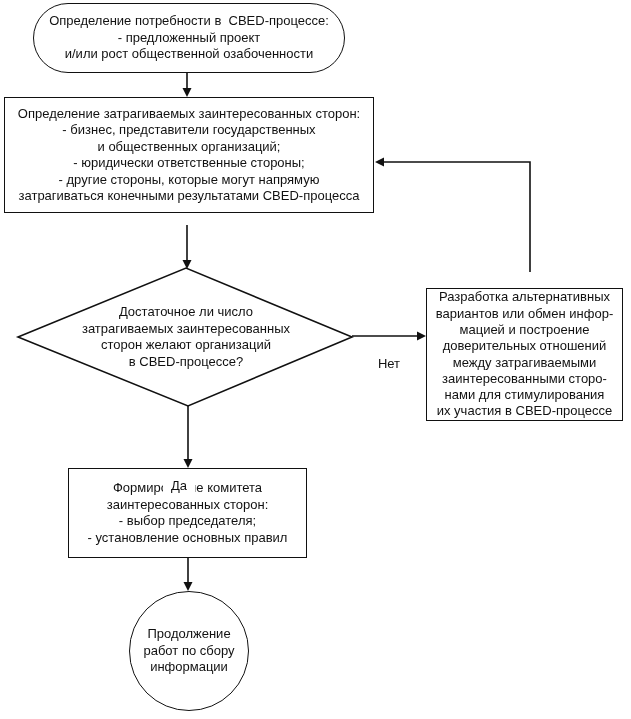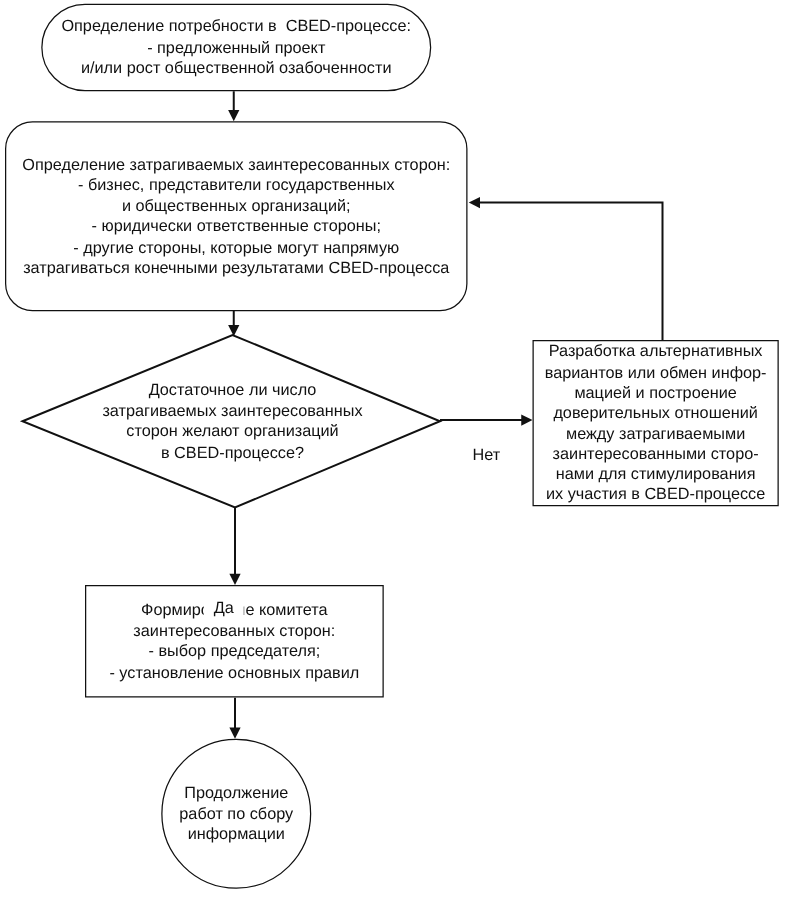--- a/index.html
+++ b/index.html
@@ -40,22 +40,22 @@
   .shape {
     position: absolute;
     box-sizing: border-box;
     background: #ffffff;
     border: 1.5px solid #111111;
     display: flex;
     align-items: center;
     justify-content: center;
   }
   .stadium   { left: 33px;  top: 3px;   width: 312px; height: 70px;  border-radius: 35px; }
-  .rect-a    { left: 4px;   top: 97px;  width: 370px; height: 152px; border-radius: 22px; }
-  .box-b     { left: 426px; top: 272px; width: 197px; height: 133px; }
+  .rect-a    { left: 4px;   top: 97px;  width: 370px; height: 116px; }
+  .box-b     { left: 426px; top: 288px; width: 197px; height: 133px; }
   .rect-c    { left: 68px;  top: 468px; width: 239px; height: 90px; }
   .circle-end{ left: 129px; top: 591px; width: 120px; height: 120px; border-radius: 50%; }
   .diamond-text {
     position: absolute;
     left: 30px;
     top: 275px;
     width: 312px;
     height: 124px;
     display: flex;
     align-items: center;

